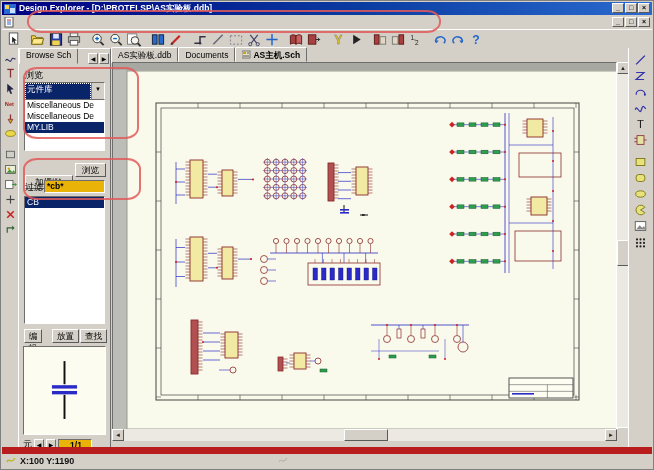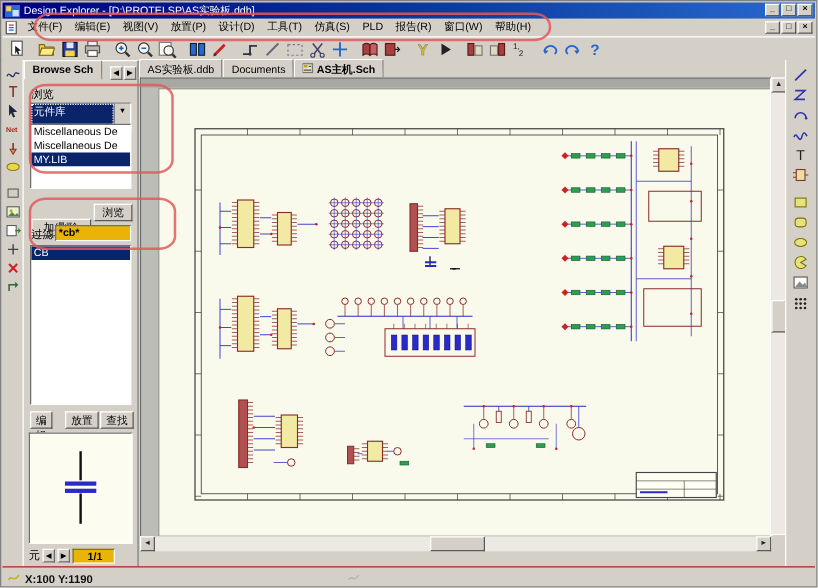--- a/index.html
+++ b/index.html
@@ -8,21 +8,21 @@
     background:#b0b0ac;
     font-family:"Liberation Sans","DejaVu Sans",sans-serif;font-size:9px;
     -webkit-font-smoothing:antialiased;
   }
   .window{position:absolute;left:0;top:0;width:654px;height:470px;background:#d4d0c8;
     border:1px solid #808080;box-sizing:border-box}
   
   .titlebar{position:absolute;left:1px;top:1px;right:1px;height:13px;
     background:linear-gradient(90deg,#000080 0%,#0a3ca0 55%,#2a6ad0 100%);
     color:#fff;display:flex;align-items:center;padding-left:2px;gap:3px;overflow:hidden}
-  .title-text{font-size:8.5px;font-weight:normal;white-space:nowrap}
+  .title-text{font-size:8.5px;font-weight:bold;white-space:nowrap}
   .app-icon{width:12px;height:10px;flex:0 0 auto}
   .winbtns{position:absolute;display:flex;gap:1px}
   .wb{width:12px;height:10px;background:#d4d0c8;border:1px solid;border-color:#fff #5a5a5a #5a5a5a #fff;
     font-size:7px;line-height:8px;text-align:center;color:#000;box-sizing:border-box;font-weight:bold}
   
   .menubar{position:absolute;left:1px;top:14px;right:1px;height:14px;background:#d4d0c8;
     display:flex;align-items:center;padding-left:2px}
   .menu-item{padding:1px 5px 2px 5px;font-size:8.5px;color:#000;white-space:nowrap}
   .child-icon{width:11px;height:11px;margin-right:2px}
   
@@ -37,21 +37,21 @@
     display:flex;flex-direction:column;align-items:center;padding-top:3px}
   .lti{width:13px;height:13px;margin:1px 0;flex:0 0 auto}
   .righttools{position:absolute;right:1px;top:47px;bottom:15px;width:23px;background:#d4d0c8;
     border-left:1px solid #fff;display:flex;flex-direction:column;align-items:center;padding-top:4px}
   .rti{width:15px;height:14px;margin:1px 0;flex:0 0 auto}
   .v-gap{height:6px;flex:0 0 auto}
   
   .panel{position:absolute;left:17px;top:47px;width:93px;bottom:15px;background:#d4d0c8;
     border:1px solid;border-color:#fff #6e6e6e #6e6e6e #fff;box-sizing:border-box}
   .panel-tabs{position:absolute;left:0;top:0;right:0;height:15px;display:flex;align-items:flex-end}
-  .ptab{height:14px;line-height:13px;padding:0 6px;font-size:8.5px;font-weight:bold;
+  .ptab{height:14px;line-height:13px;padding:0 6px;font-size:8.5px;font-weight:normal;
     background:#d4d0c8;border:1px solid;border-color:#fff #6e6e6e #d4d0c8 #fff;border-radius:2px 2px 0 0}
   .ptab-arrows{margin-left:auto;display:flex;gap:1px;padding:1px 1px 0 0}
   .pab{width:10px;height:11px;font-size:6px;line-height:10px;text-align:center;
     background:#d4d0c8;border:1px solid;border-color:#fff #6e6e6e #6e6e6e #fff;box-sizing:border-box}
   .plabel{position:absolute;left:6px;font-size:9px;color:#000}
   .combo{position:absolute;left:5px;right:5px;height:24px;background:#fff;
     border:1px solid;border-color:#6e6e6e #fff #fff #6e6e6e;box-sizing:border-box;display:flex}
   .combo .sel{flex:1;background:#0a246a;color:#fff;font-size:8.5px;line-height:12px;padding-left:2px;
     outline:1px dotted #fff;outline-offset:-1px}
   .combo .drop{width:12px;background:#d4d0c8;border-left:1px solid #808080;font-size:6px;
@@ -80,21 +80,21 @@
   
   .vscroll{position:absolute;top:14px;right:0;width:12px;height:377px;background:#ece9e2}
   .hscroll{position:absolute;left:1px;bottom:13px;width:505px;height:12px;background:#ece9e2}
   .sbtn{position:absolute;width:12px;height:12px;background:#d4d0c8;
     border:1px solid;border-color:#fff #5a5a5a #5a5a5a #fff;box-sizing:border-box;
     font-size:6px;line-height:10px;text-align:center;color:#222}
   .sthumb{position:absolute;background:#d4d0c8;border:1px solid;border-color:#fff #5a5a5a #5a5a5a #fff;box-sizing:border-box}
   .scorner{position:absolute;right:0;bottom:13px;width:12px;height:12px;background:#d4d0c8}
   
   .statusbar{position:absolute;left:1px;right:1px;bottom:1px;height:14px;background:#d4d0c8;
-    border-top:1px solid #b91c1c;display:flex;align-items:flex-end;gap:4px;padding-left:4px}
+    border-top:7px solid #b91c1c;display:flex;align-items:center;gap:4px;padding-left:4px}
   .status-coords{font-size:9px;font-weight:bold;color:#111}
   
   .red-oval{position:absolute;border:2px solid rgba(225,90,90,.85);border-radius:14px/11px;
     pointer-events:none;z-index:50}
 </style>
 </head>
 <body>
 
 <div class="window">
 
@@ -116,33 +116,20 @@
 
   <div class="menubar">
     <span class="child-icon">
       <svg viewBox="0 0 11 11" width="11" height="11">
           <rect x="1" y="0" width="8" height="10" fill="#fff" stroke="#555"></rect>
           <line x1="3" y1="3" x2="7" y2="3" stroke="#c33"></line>
           <line x1="3" y1="5" x2="7" y2="5" stroke="#36c"></line>
           <line x1="3" y1="7" x2="7" y2="7" stroke="#36c"></line>
         </svg>
     </span>
-    <span id="menu-items" style="display:flex">
-        <span class="menu-item">文件(F)</span>
-        <span class="menu-item">编辑(E)</span>
-        <span class="menu-item">视图(V)</span>
-        <span class="menu-item">放置(P)</span>
-        <span class="menu-item">设计(D)</span>
-        <span class="menu-item">工具(T)</span>
-        <span class="menu-item">仿真(S)</span>
-        <span class="menu-item">PLD</span>
-        <span class="menu-item">报告(R)</span>
-        <span class="menu-item">窗口(W)</span>
-        <span class="menu-item">帮助(H)</span>
-      </span>
   </div>
   <div class="winbtns" style="right:3px;top:16px;z-index:10">
     <div class="wb">_</div>
     <div class="wb">□</div>
     <div class="wb">×</div>
   </div>
 
   <div class="toolbar" id="main-toolbar">
       <div class="tbi">
         <svg viewBox="0 0 16 16" width="100%" height="100%">

